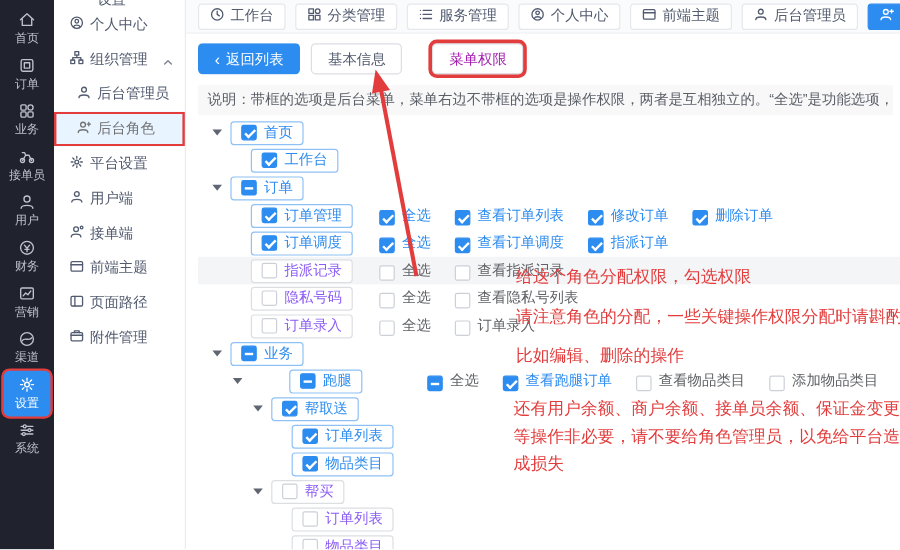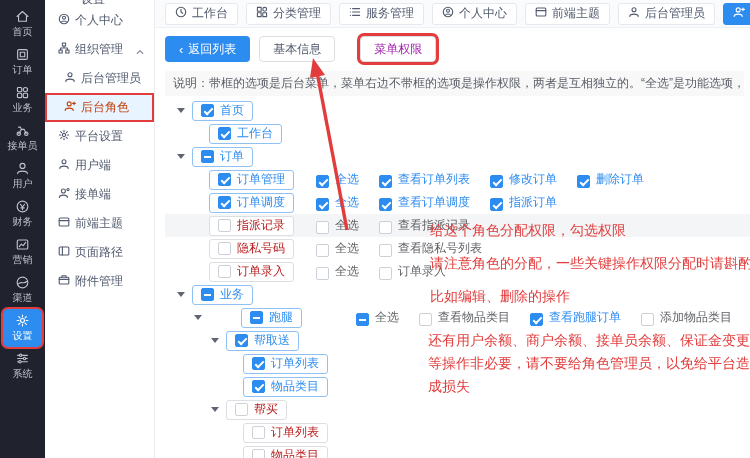--- a/index.html
+++ b/index.html
@@ -15,21 +15,21 @@
   .rail-item .icn { display:flex; }
   .rail-item .icn svg { stroke:currentColor; fill:none; stroke-width:1.2; stroke-linecap:round; stroke-linejoin:round; }
   .rail-item.active { background:#2d8cf0; color:#fff; border-radius:5px; margin:0 3px; }
   .rail-item.red-ring { box-shadow:0 0 0 2px #e23c3c; }
   
   .submenu { width:110px; flex:none; background:#fff; border-right:1px solid #ececf0; padding-top:6px; position:relative; }
   .sub-partial { position:absolute; top:0; left:36px; height:5px; overflow:hidden; font-size:12px; color:#515a6e; }
   .sub-partial span { position:relative; top:-9px; display:block; }
   .sub-item { height:29px; display:flex; align-items:center; gap:5px; padding-left:13px; font-size:12px; color:#515a6e; cursor:pointer; position:relative; white-space:nowrap; }
   .sub-item.child { padding-left:19px; }
-  .sub-item.active { background:#e8f4ff; color:#c2410c; }
+  .sub-item.active { background:#e8f4ff; color:#737373; }
   .sub-item.red-ring { box-shadow:inset 0 0 0 2px #e23c3c; }
   .sub-item .icn svg { stroke:currentColor; fill:none; stroke-width:1.1; stroke-linecap:round; stroke-linejoin:round; }
   .sub-item .grp-caret { position:absolute; right:9px; top:11px; }
   .sub-item .grp-caret svg { stroke:#808695; fill:none; stroke-width:1.2; }
   
   .main { flex:1; display:flex; flex-direction:column; min-width:0; background:#fff; }
   .tabstrip { height:28px; flex:none; background:#fafbfc; border-bottom:1px solid #eef0f3; display:flex; align-items:center; gap:8px; padding:0 4px 0 10px; }
   .chip { height:22px; display:inline-flex; align-items:center; gap:5px; padding:0 9px; background:#fff; border:1px solid #e6e8ec; border-radius:3px; font-size:12px; color:#515a6e; cursor:pointer; white-space:nowrap; }
   .chip .icn svg { stroke:currentColor; fill:none; stroke-width:1.1; stroke-linecap:round; stroke-linejoin:round; }
   .chip.active { background:#2d8cf0; border-color:#2d8cf0; color:#fff; }
@@ -40,21 +40,21 @@
   .btn.primary .bk { font-size:13px; margin-right:1px; }
   .btn.plain { border-color:#dcdee2; color:#515a6e; }
   .btn.perm { border-color:#dcdee2; color:#a21caf; box-shadow:0 0 0 3px #e23c3c;margin-left:16px; }
   .notice { background:#f8f8f9; color:#5a5e66; font-size:12px; padding:4px 8px; margin-right:6px; white-space:nowrap; overflow:hidden; }
   
   .tree { margin-top:3px; }
   .trow { height:23px; display:flex; align-items:center; }
   .trow.hl { background:#f4f5f7; }
   .slot { width:15px; flex:none; display:flex; align-items:center; }
   .tcaret { width:0; height:0; border-left:4px solid transparent; border-right:4px solid transparent; border-top:5px solid #5f6672; cursor:pointer; }
-  .node { display:inline-flex; align-items:center; gap:6px; height:20px; padding:0 8px; border:1px solid #dcdee2; border-radius:3px; font-size:12px; color:#b91c1c; background:#fff; cursor:pointer; white-space:nowrap; }
+  .node { display:inline-flex; align-items:center; gap:6px; height:20px; padding:0 8px; border:1px solid #dcdee2; border-radius:3px; font-size:12px; color:#8b5cf6; background:#fff; cursor:pointer; white-space:nowrap; }
   .node.checked, .node.indet { border-color:#8fc1f5; color:#2d8cf0; }
   .ops { display:flex; align-items:center; gap:20px; margin-left:22px; }
   .op { display:inline-flex; align-items:flex-end; gap:6px; font-size:12px; color:#606266; cursor:pointer; white-space:nowrap; }
   .op.checked { color:#2d8cf0; }
   .cb { width:13px; height:13px; flex:none; border:1px solid #ccd0d7; border-radius:2px; background:#fff; position:relative; }
   .cb.checked, .cb.indet { background:#2d8cf0; border-color:#2d8cf0; }
   .cb.checked::after { content:""; position:absolute; left:4px; top:1px; width:3px; height:7px; border:solid #fff; border-width:0 2px 2px 0; transform:rotate(45deg); }
   .cb.indet::after { content:""; position:absolute; left:2px; top:5px; width:7px; height:2px; background:#fff; }
   
   .ann { position:absolute; inset:0; pointer-events:none; }
@@ -460,27 +460,27 @@
             </span>
             <span class="node indet">
               <span class="cb indet"></span>
               <span>跑腿</span>
             </span>
             <span class="ops">
               <span class="op indet">
                 <span class="cb indet"></span>
                 <span>全选</span>
               </span>
+              <span class="op checked">
+                <span class="cb checked"></span>
+                <span>查看跑腿订单</span>
+              </span>
               <span class="op un">
                 <span class="cb un"></span>
                 <span>查看物品类目</span>
-              </span>
-              <span class="op checked">
-                <span class="cb checked"></span>
-                <span>查看跑腿订单</span>
               </span>
               <span class="op un">
                 <span class="cb un"></span>
                 <span>添加物品类目</span>
               </span>
               <span class="op un">
                 <span class="cb un"></span>
                 <span>编辑物品类目</span>
               </span>
             </span>

